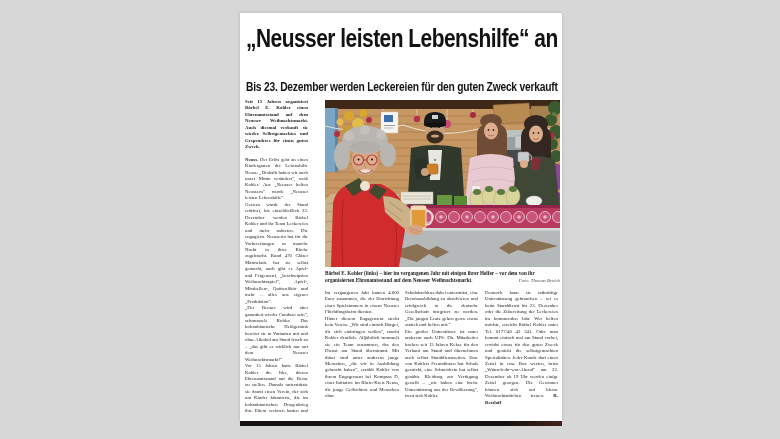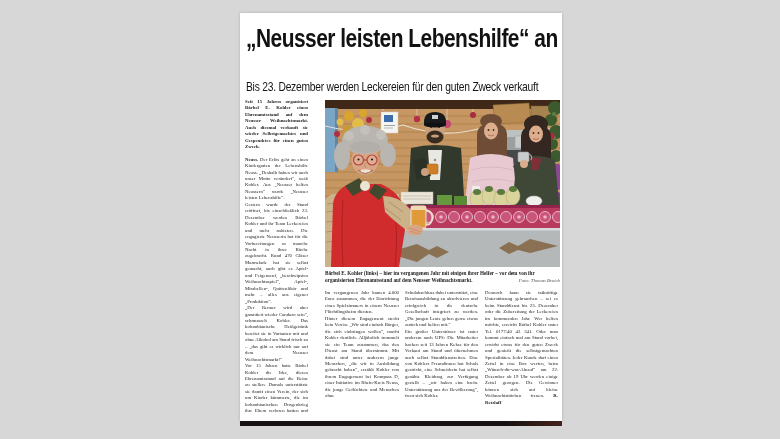--- a/index.html
+++ b/index.html
@@ -7,21 +7,21 @@
        font-family:"Liberation Serif",serif;}
   .canvas{position:relative;width:780px;height:439px;background:#d7d7d7;margin-left:12px;}
   .page{position:absolute;left:228px;top:13px;width:322px;height:408px;background:#ffffff;
         box-shadow:0 0 3px rgba(0,0,0,.18);}
   .bottom-rule{position:absolute;left:228px;top:421px;width:322px;height:5px;
         background:linear-gradient(90deg,#141110 0%,#141110 82%,#45231a 100%);}
   .headline{position:absolute;left:6px;top:12px;width:312px;color:#121212;
         font-family:"Liberation Sans",sans-serif;font-weight:bold;overflow:visible;}
   .hl{display:inline-block;white-space:nowrap;font-size:25px;line-height:26px;letter-spacing:-0.6px;}
   .subhead{position:absolute;left:6px;top:64px;width:312px;color:#141414;
-        font-family:"Liberation Sans",sans-serif;font-weight:normal;}
+        font-family:"Liberation Sans",sans-serif;font-weight:bold;}
   .subhead .sh{display:inline-block;white-space:nowrap;font-size:13.5px;line-height:15px;letter-spacing:-0.3px;}
   .bodytext{font-size:4.8px;line-height:6.45px;text-align:justify;color:#222;
         hyphens:auto;-webkit-hyphens:auto;}
   .col{position:absolute;overflow:hidden;}
   .col p{margin:0;}
   .col1{left:5px;top:86px;width:63px;height:316px;}
   .lead{font-weight:bold;margin-bottom:6px !important;}
   .dateline{font-weight:bold;}
   .col2{left:85px;top:277px;width:74px;height:127px;}
   .col3{left:165px;top:277px;width:73px;height:127px;}

